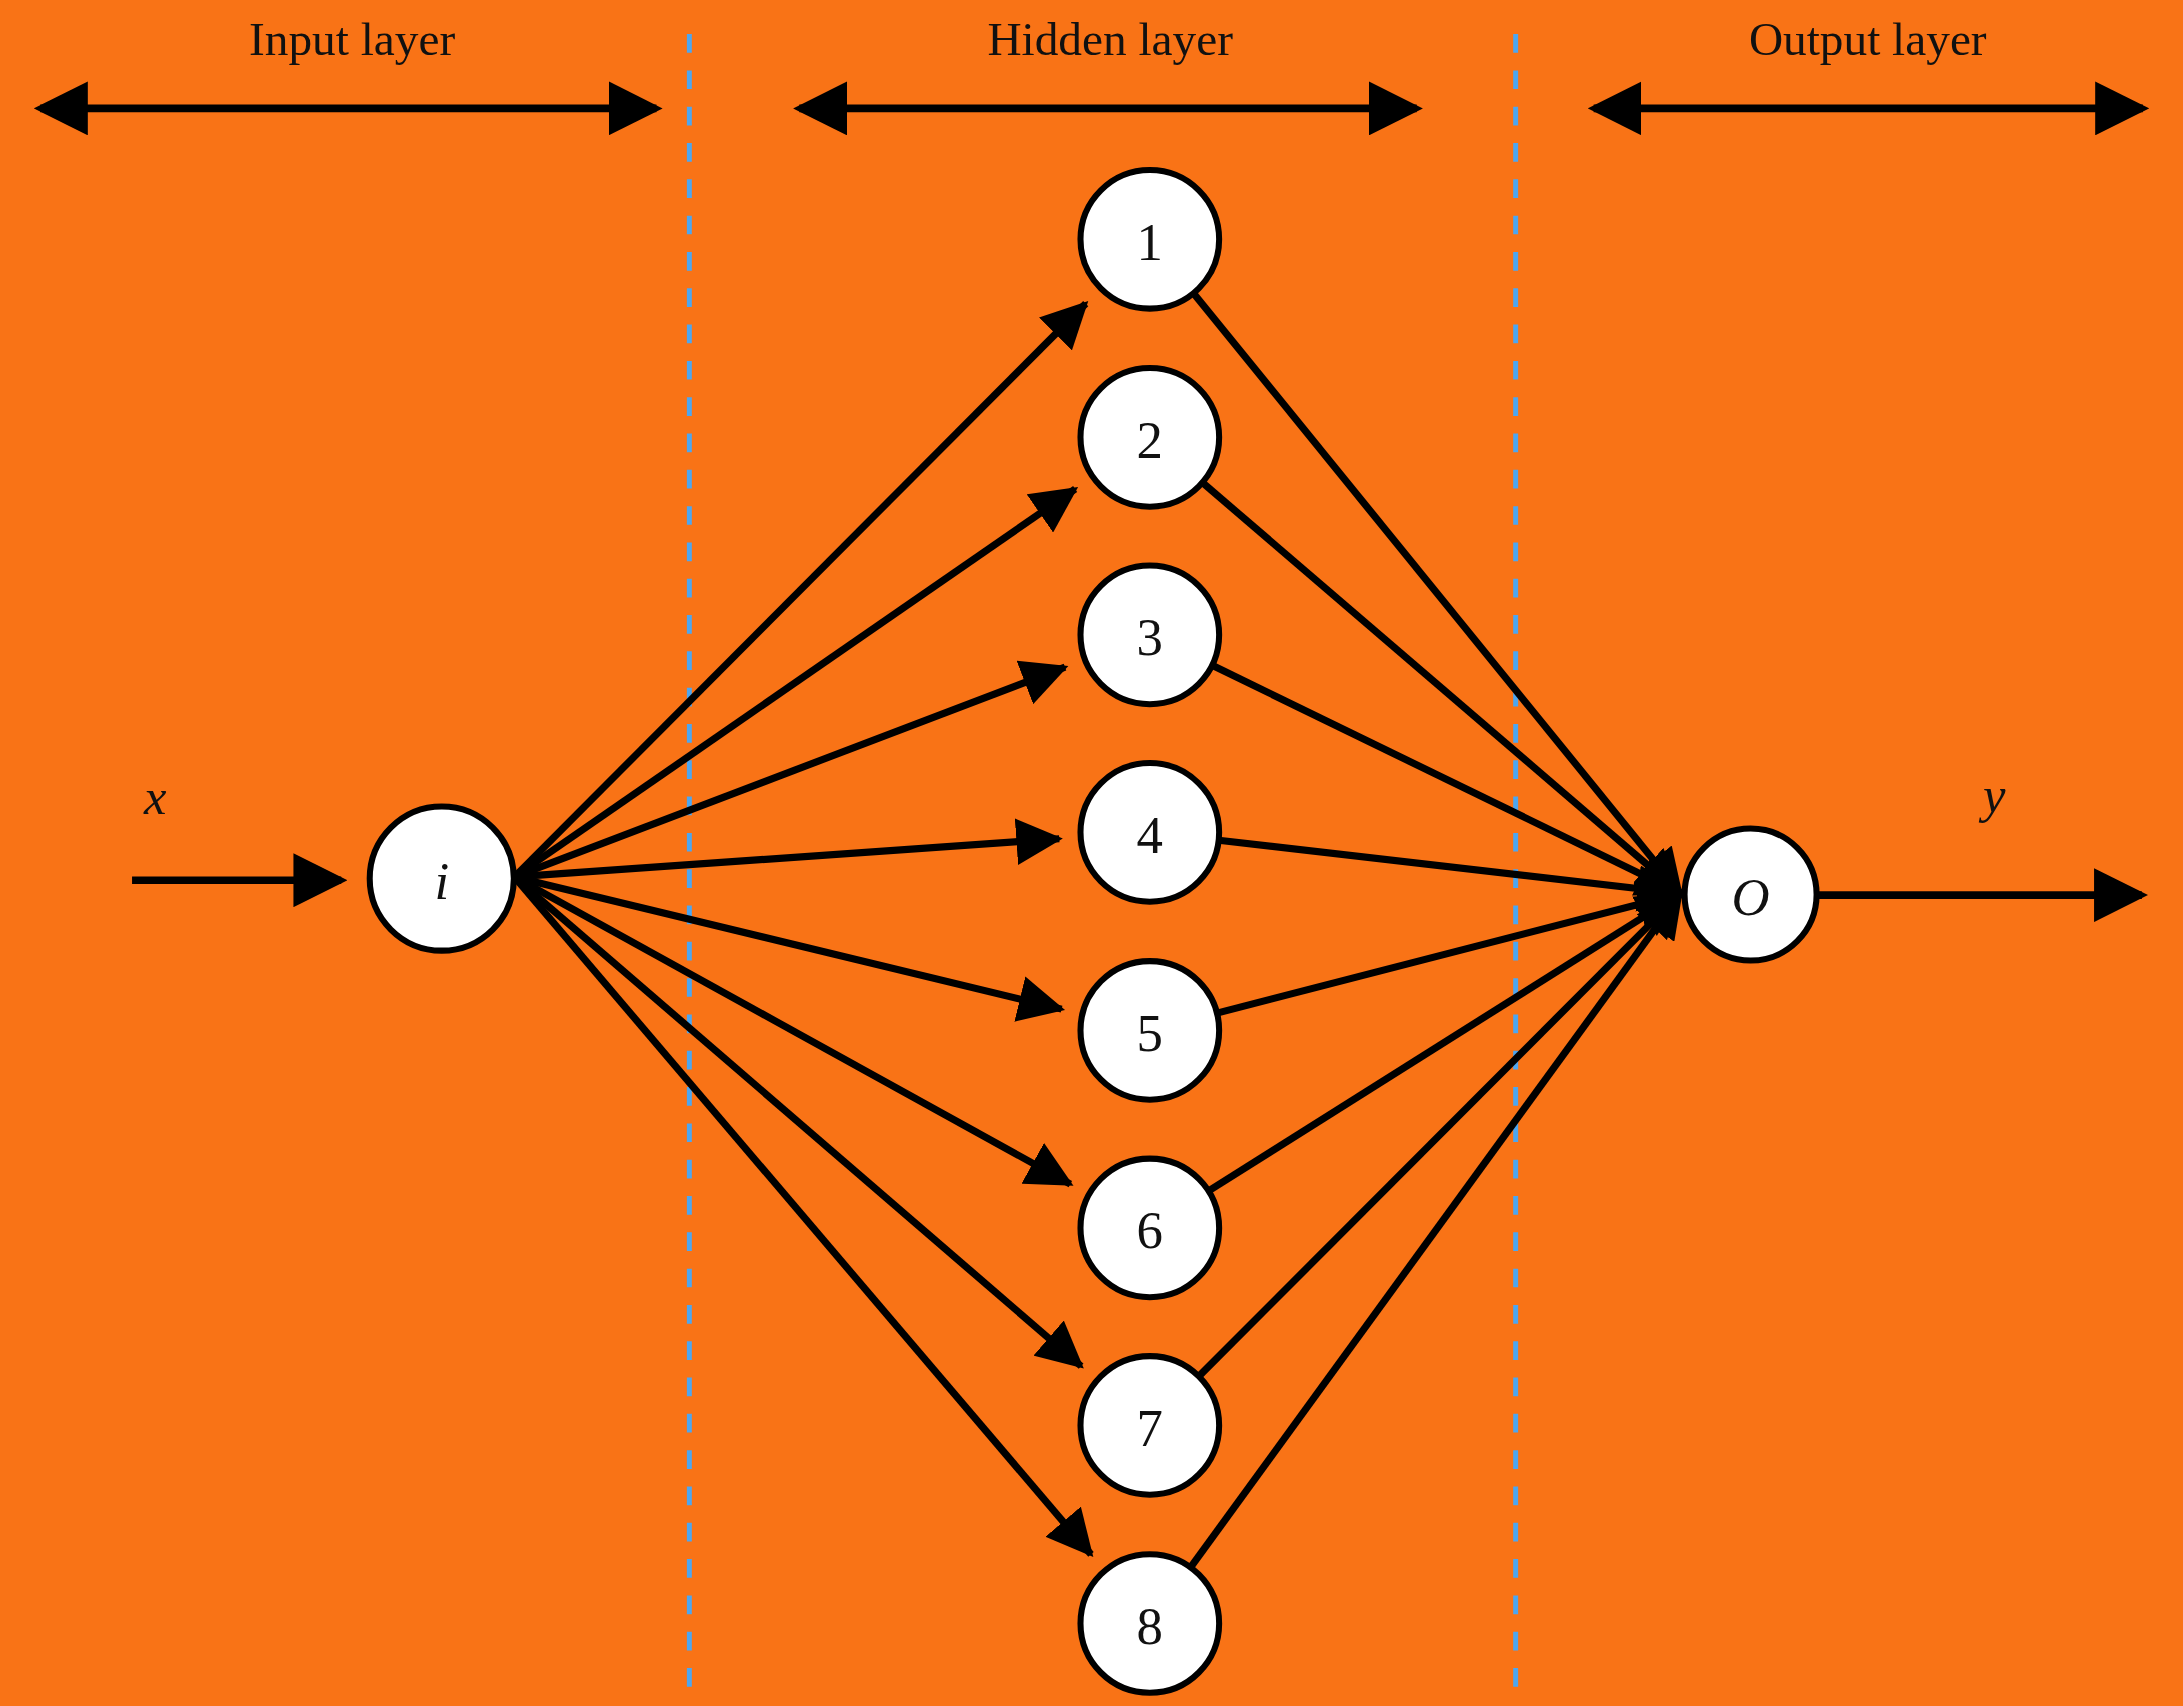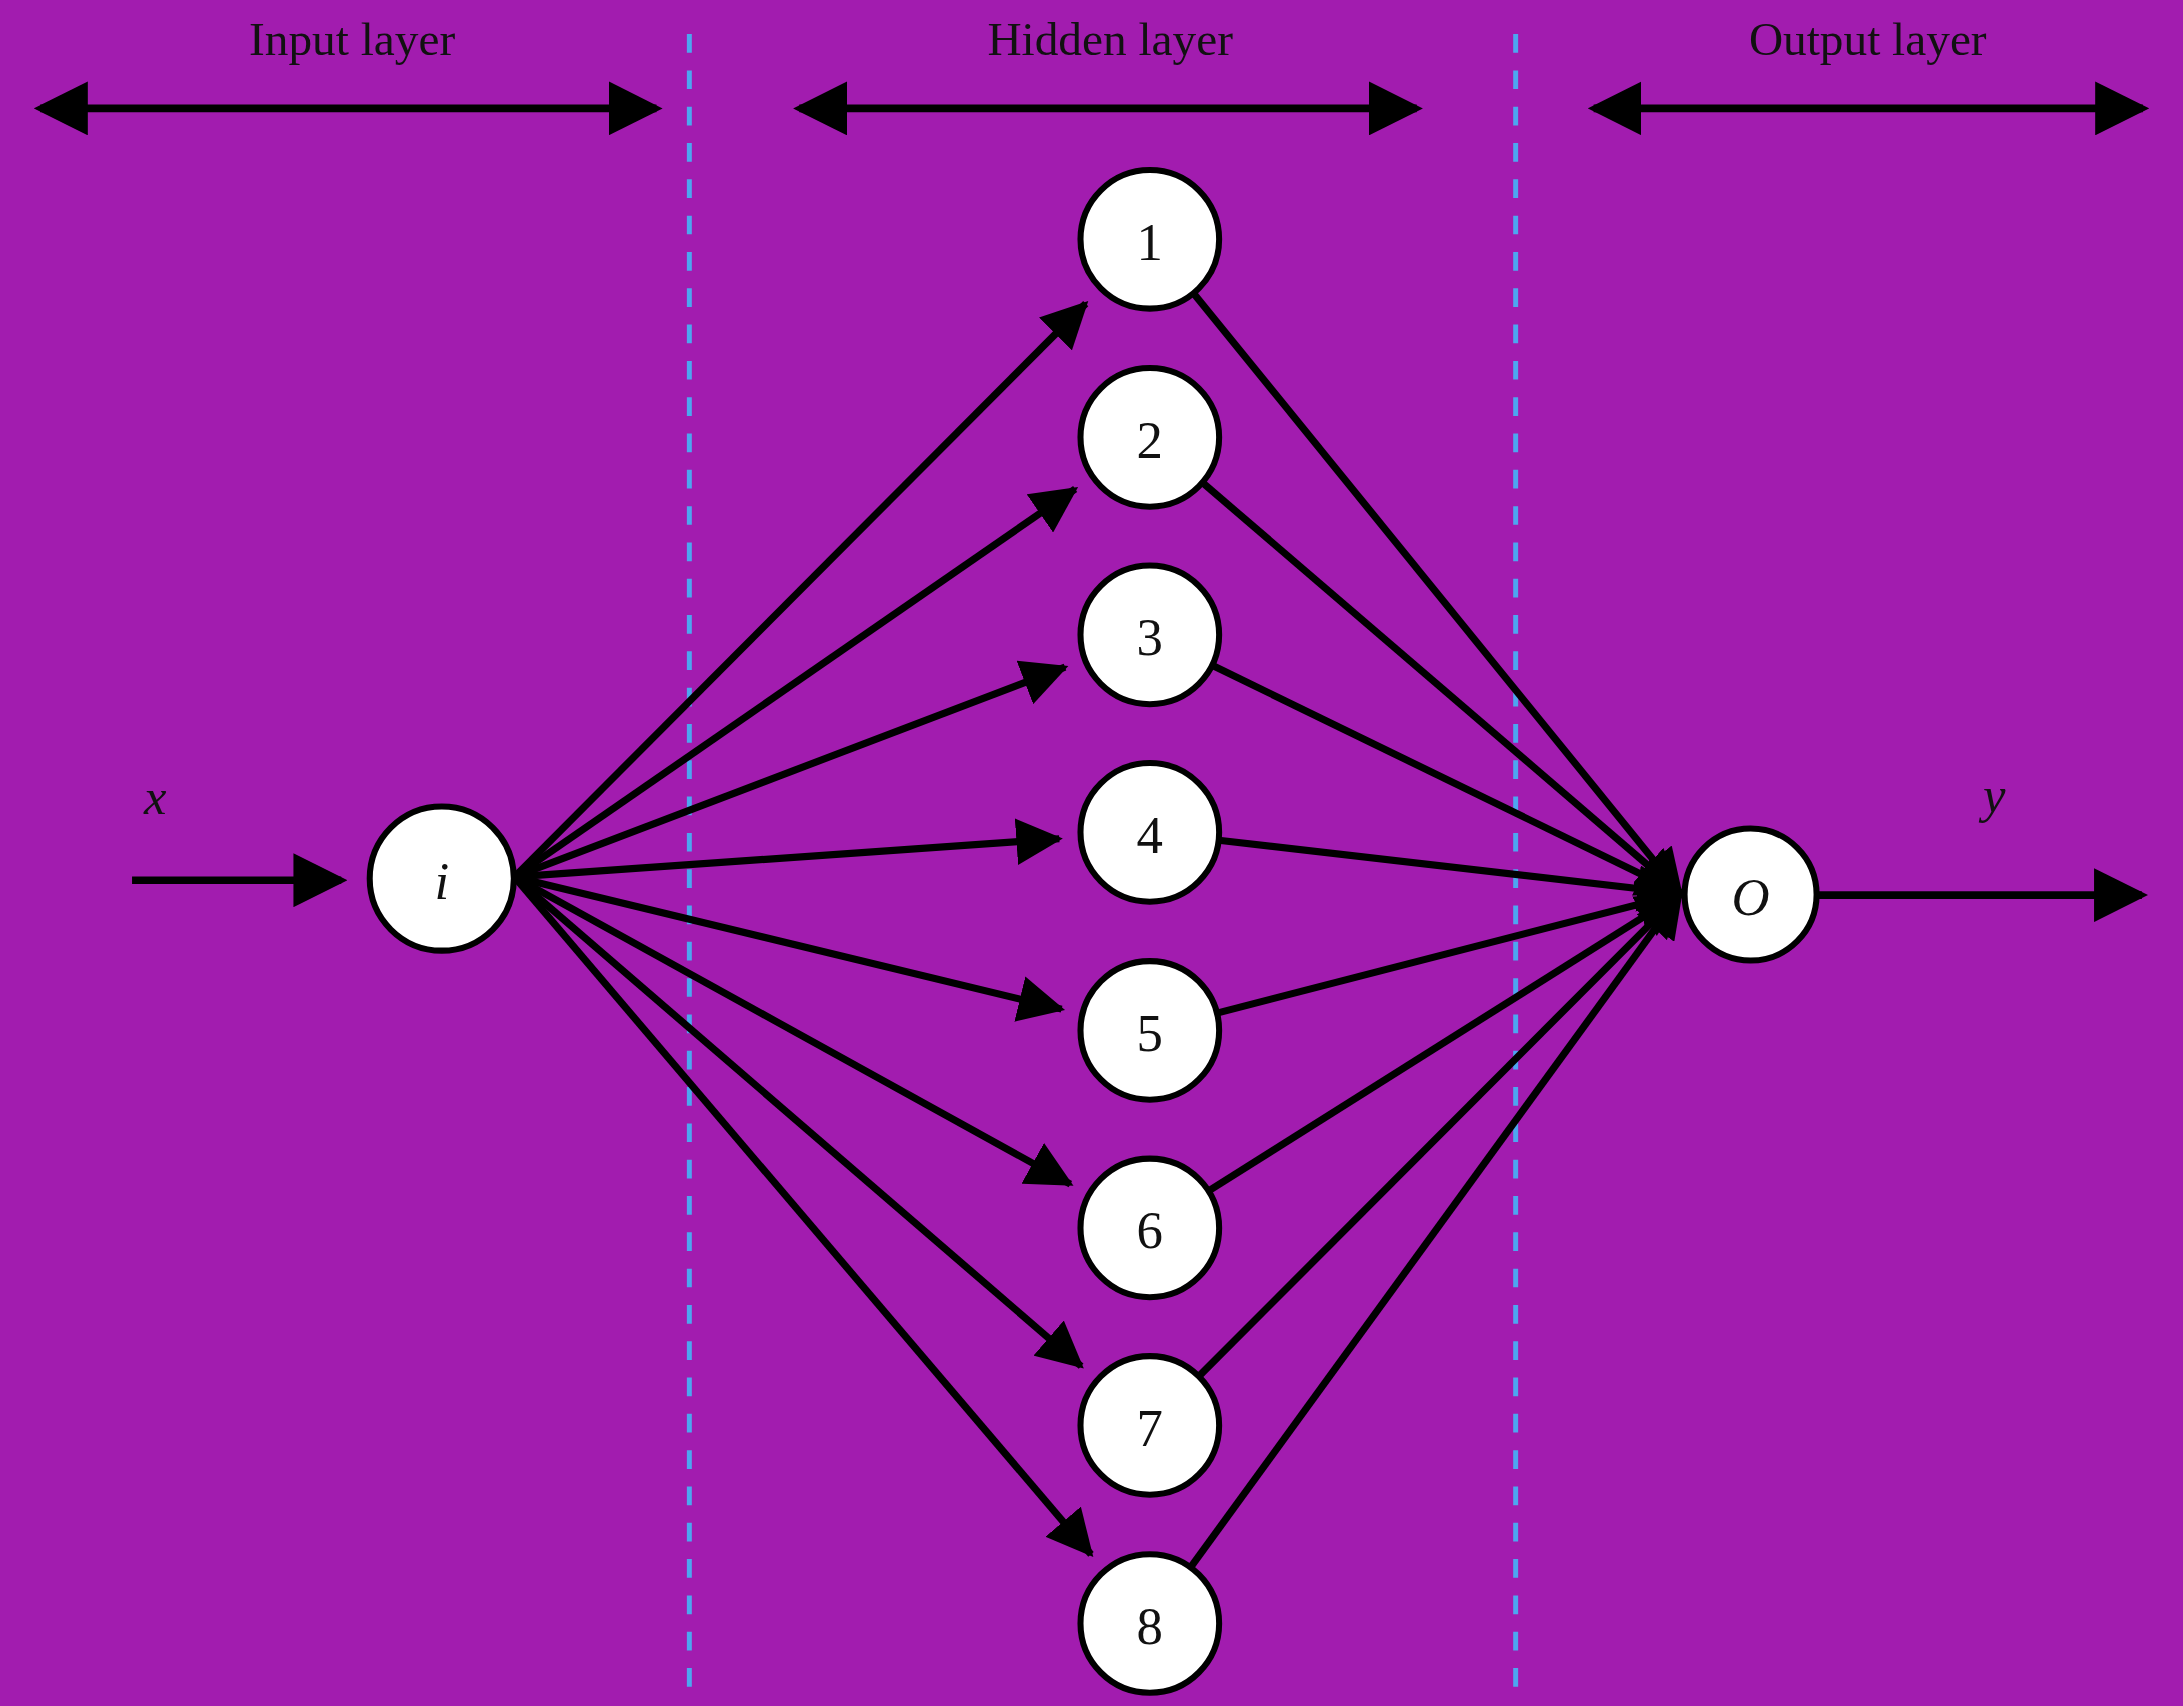--- a/index.html
+++ b/index.html
@@ -10,21 +10,21 @@
   body {
     width: 2183px;
     height: 1706px;
     font-family: "Liberation Serif", "DejaVu Serif", serif;
     overflow: hidden;
   }
   #diagram-root {
     position: relative;
     width: 2183px;
     height: 1706px;
-    background: #a21caf;
+    background: #f97316;
   }
   svg.canvas {
     position: absolute;
     top: 0;
     left: 0;
     width: 2183px;
     height: 1706px;
     display: block;
   }
   .lbl {

